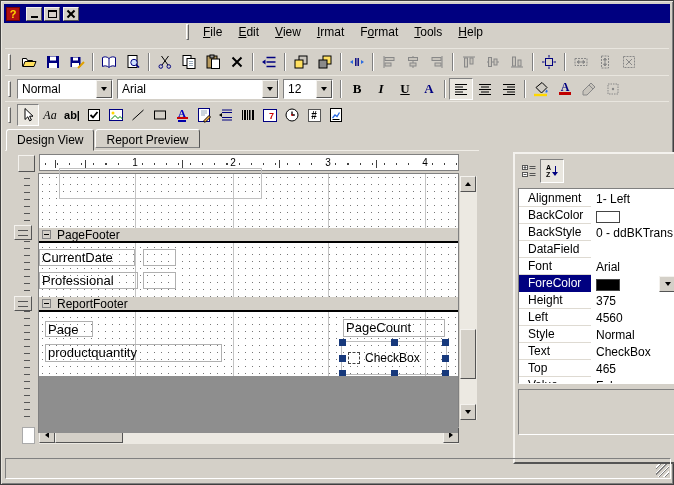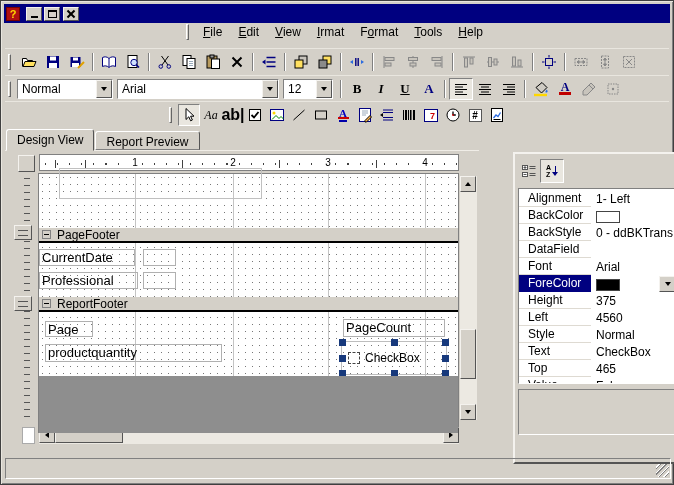--- a/index.html
+++ b/index.html
@@ -26,21 +26,21 @@
   .glyph-x::before { transform:rotate(45deg);} .glyph-x::after { transform:rotate(-45deg);}
 
   
   .menubar { position:absolute; left:4px; top:21px; right:4px; height:20px; display:flex; align-items:center;justify-content:center; }
   .grip { width:3px; height:16px; margin:0 6px 0 3px; border:1px solid; border-color:#fff #666 #666 #fff; }
   .mi { padding:2px 8px; cursor:default; }
   .u { text-decoration:underline; }
   .tb { position:absolute; left:4px; right:4px; display:flex; align-items:center; border-top:1px solid #e9e6df; }
   #tb1 { top:47px; height:27px; }
   #tb2 { top:74px; height:26px; }
-  #tb3 { top:100px; height:27px;justify-content:center; }
+  #tb3 { top:100px; height:27px; }
   .tbtn { width:24px; height:22px; display:flex; align-items:center; justify-content:center; }
   #tb3 .tbtn { width:22px; }
   .sep { width:2px; height:18px; margin:0 3px; border-left:1px solid #808080; border-right:1px solid #fff; }
   .i { display:block; }
   .letter { font-weight:bold; font-size:13px; font-family:"Liberation Serif","DejaVu Serif",serif; }
   .navy { color:#000080; }
   .combo { display:flex; align-items:center; height:20px; background:#fff; margin-right:4px;
            border:1px solid; border-color:#808080 #fff #fff #808080; }
   .combo .ctxt { flex:1; padding-left:4px; font-size:12px; white-space:nowrap; overflow:hidden; }
   .dd { width:16px; height:18px; display:flex; align-items:center; justify-content:center;
@@ -51,21 +51,21 @@
   .tri-r { width:0; height:0; border-top:3px solid transparent; border-bottom:3px solid transparent; border-left:4px solid #000; }
   .redbar { display:block; width:12px; height:3px; background:#c00000; margin-top:-1px; }
   .fontcol { display:flex; flex-direction:column; align-items:center; }
   .cal { width:14px; height:13px; border:1px solid #000080; background:#fff; position:relative; }
   .cal-top { height:3px; background:#7b8cbe; }
   .cal-num { position:absolute; right:2px; top:2px; color:#c00; font-size:9px; font-weight:bold; line-height:9px; }
   .numbox { width:13px; height:13px; border:1px solid #555; font-size:10px; font-weight:bold;
             display:flex; align-items:center; justify-content:center; background:#fff; }
 
   
-  .tabs { position:absolute; left:5px; top:128px; height:22px; display:flex; align-items:center; }
+  .tabs { position:absolute; left:5px; top:128px; height:22px; display:flex; align-items:flex-start; }
   .tab { padding:3px 10px 3px 10px; font-size:12px; background:#d4d0c8;
          border:1px solid; border-color:#fff #545454 #d4d0c8 #fff; border-radius:3px 3px 0 0; }
   .tab.active { height:22px; position:relative; z-index:2; }
   .tab.inactive { height:19px; margin-left:1px; border-bottom:1px solid #808080; }
   .tabline { position:absolute; left:4px; top:149px; width:474px; height:1px; background:#f0ede7; }
 
   
   .corner { position:absolute; left:17px; top:154px; width:17px; height:17px; }
   .hruler { position:absolute; left:38px; top:153px; width:420px; height:17px; background:#fff; border:1px solid #808080; }
   .hr-dots { position:absolute; left:0; right:0; top:8px; height:2px;
@@ -403,21 +403,21 @@
     <div class="grip"></div>
     <div class="tbtn pressed">
         <svg class="i" width="16" height="16" viewBox="0 0 16 16">
           <path d="M5 1.5v11l2.8-2.7 1.8 4 1.8-.8-1.8-3.8H13z" fill="#fff" stroke="#000"></path>
         </svg>
       </div>
     <div class="tbtn">
         <span style="font-size:12px;font-style:italic;font-family:'Liberation Serif','DejaVu Serif',serif">Aa</span>
       </div>
     <div class="tbtn">
-        <span style="font-size:16px;font-weight:bold">ab|</span>
+        <span style="font-size:11px;font-weight:bold">ab|</span>
       </div>
     <div class="tbtn">
         <svg class="i" width="16" height="16" viewBox="0 0 16 16">
           <rect x="2.5" y="2.5" width="11" height="11" fill="#fff" stroke="#000"></rect>
           <path d="M4.5 8l2.5 2.5L11.5 5" fill="none" stroke="#000" stroke-width="1.8"></path>
         </svg>
       </div>
     <div class="tbtn">
         <svg class="i" width="16" height="16" viewBox="0 0 16 16">
           <rect x="1.5" y="2.5" width="13" height="11" fill="#fff" stroke="#000080"></rect>

